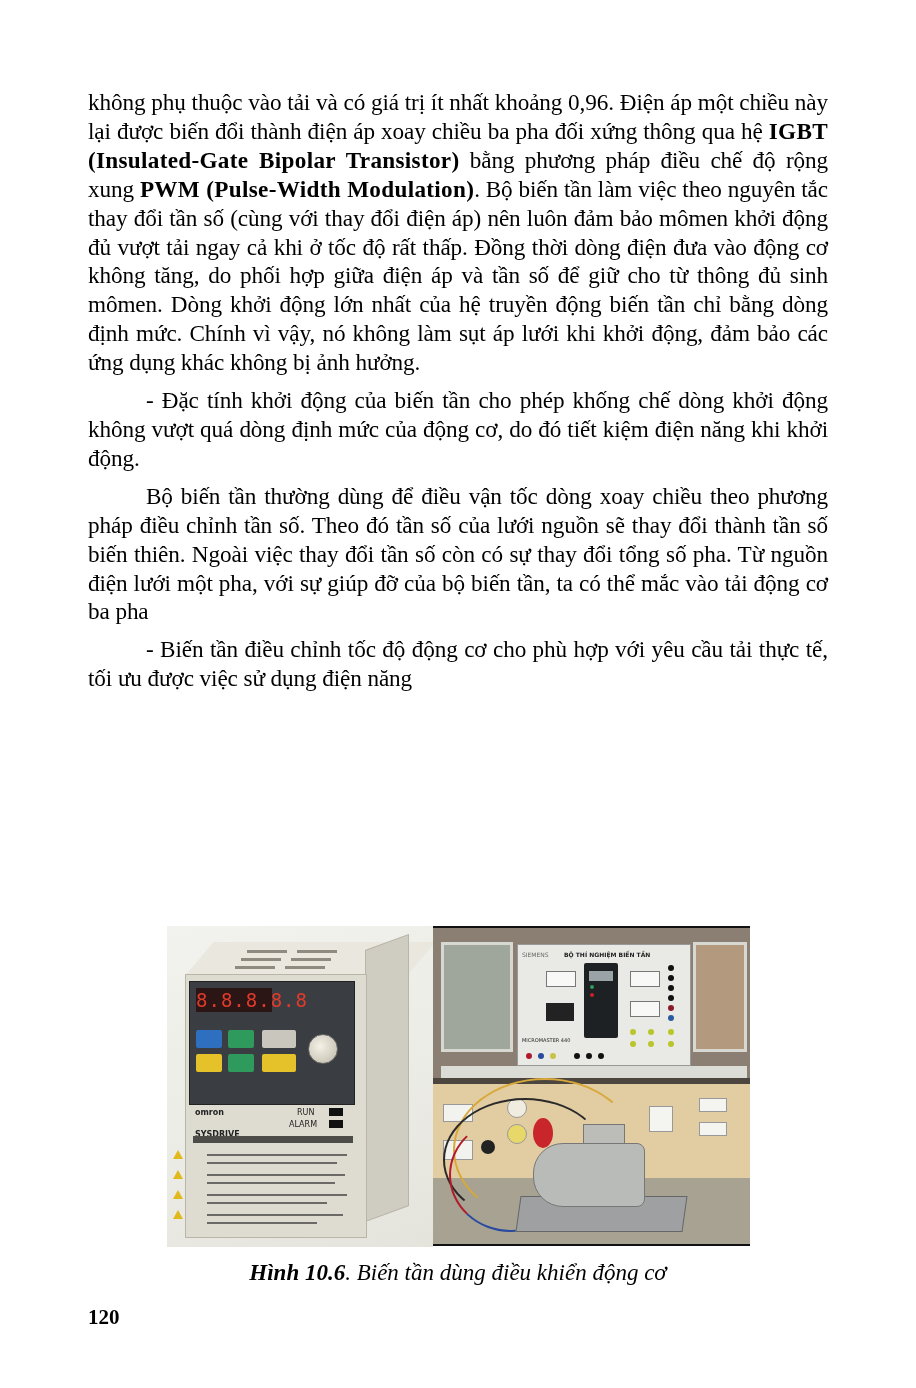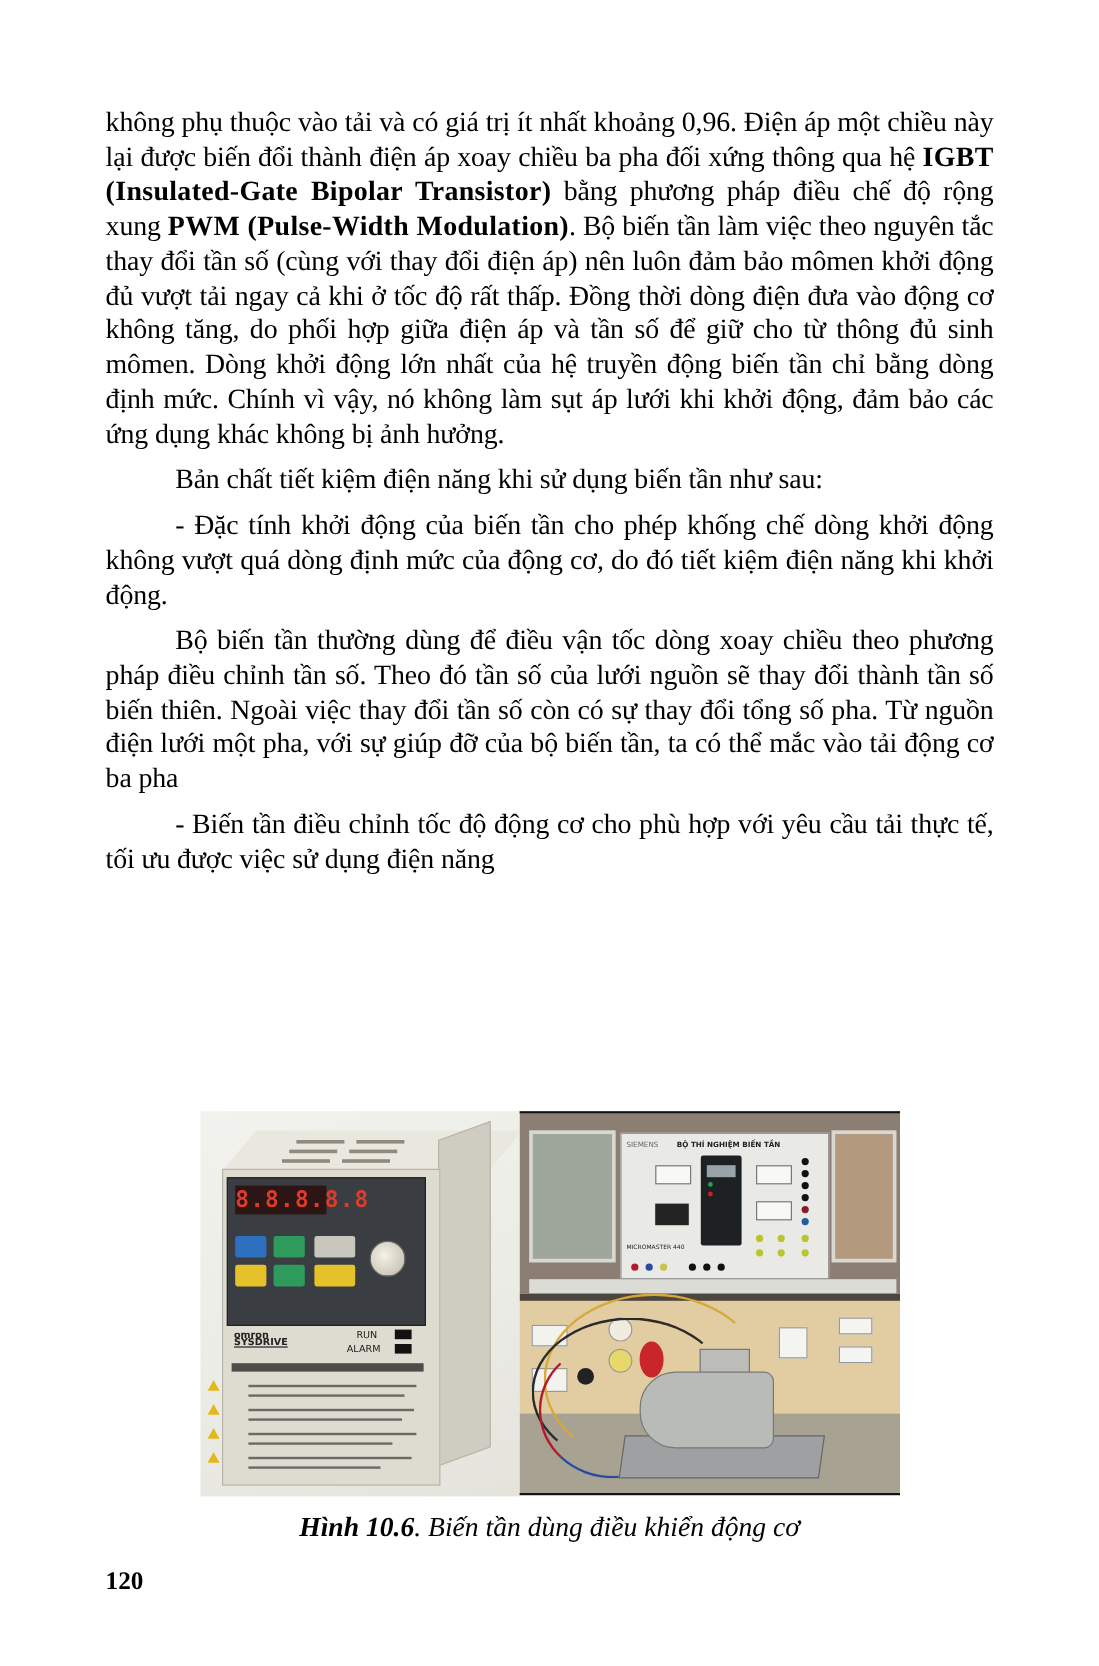--- a/index.html
+++ b/index.html
@@ -36,21 +36,21 @@
     .page-num {
       position: absolute; left: 88px; top: 1305px;
       font-family: "Liberation Serif", serif; font-size: 21px; font-weight: bold; color: #000; text-align: right;
     }
     
     .inv-body { position:absolute; left:18px; top:48px; width:180px; height:262px; background:#dedbd0; border:1px solid #b9b5a8; }
     .inv-side { position:absolute; left:198px; top:24px; width:42px; height:270px; background:#cfccc1; transform:skewY(-20deg); transform-origin:left top; border:1px solid #b9b5a8; }
     .inv-top { position:absolute; left:18px; top:16px; width:222px; height:34px; background:#e9e7de; transform:skewX(-40deg); transform-origin:left bottom; }
     .vent { position:absolute; height:3px; background:#8f8b80; }
     .panel { position:absolute; left:22px; top:55px; width:164px; height:122px; background:#3a3d41; border:1px solid #222; }
-    .display { position:absolute; left:6px; top:6px; width:76px; height:24px; background:#2b1515; color:#e23a2a; font-family:"DejaVu Sans Mono", monospace; font-size:19px; line-height:24px; text-align:center; font-weight:bold; letter-spacing:1px; }
+    .display { position:absolute; left:6px; top:6px; width:76px; height:24px; background:#2b1515; color:#e23a2a; font-family:"DejaVu Sans Mono", monospace; font-size:19px; line-height:24px; text-align:center; font-weight:normal; letter-spacing:1px; }
     .key { position:absolute; width:26px; height:18px; border-radius:2px; }
     .dial { position:absolute; left:118px; top:52px; width:28px; height:28px; border-radius:50%; background:radial-gradient(circle at 40% 40%, #f4f1e6, #bdb8a8); border:1px solid #666; }
     .label-small { position:absolute; font-family:"DejaVu Sans", sans-serif; font-size:8px; color:#222; }
     .warn-line { position:absolute; left:14px; height:2px; background:#6b6a66; }
     .warn-tri { position:absolute; left:6px; width:0; height:0; border-left:5px solid transparent; border-right:5px solid transparent; border-bottom:9px solid #e2b91c; }
     
     .wall { position:absolute; left:0; top:0; width:100%; height:150px; background:#8a7f72; }
     .window { position:absolute; top:14px; height:110px; background:#9fa79c; border:3px solid #d8d8d2; box-sizing:border-box; }
     .board { position:absolute; left:84px; top:16px; width:172px; height:120px; background:#e9eae6; border:1px solid #999; }
     .vfd { position:absolute; left:151px; top:35px; width:34px; height:75px; background:#1e2124; border-radius:2px; }
@@ -61,21 +61,20 @@
     .motor { position:absolute; left:100px; top:215px; width:110px; height:62px; background:#b9bbb8; border-radius:30px 8px 8px 30px; border:1px solid #777; }
     .motor-box { position:absolute; left:150px; top:196px; width:40px; height:24px; background:#bcbcb8; border:1px solid #777; }
     .base { position:absolute; left:85px; top:268px; width:165px; height:34px; background:#9fa0a2; transform:skewX(-8deg); border:1px solid #666; }
     .wire { position:absolute; border-radius:50%; border:2px solid transparent; }
   </style>
 </head>
 <body>
 
 <div class="page">
   <p class="para"><span>không phụ thuộc vào tải và có giá trị ít nhất khoảng 0,96. Điện áp một chiều này lại được biến đổi thành điện áp xoay chiều ba pha đối xứng thông qua hệ </span><b class="mono-bold">IGBT (Insulated-Gate Bipolar Transistor)</b><span> bằng phương pháp điều chế độ rộng xung </span><b class="mono-bold">PWM (Pulse-Width Modulation)</b><span>. Bộ biến tần làm việc theo nguyên tắc thay đổi tần số (cùng với thay đổi điện áp) nên luôn đảm bảo mômen khởi động đủ vượt tải ngay cả khi ở tốc độ rất thấp. Đồng thời dòng điện đưa vào động cơ không tăng, do phối hợp giữa điện áp và tần số để giữ cho từ thông đủ sinh mômen. Dòng khởi động lớn nhất của hệ truyền động biến tần chỉ bằng dòng định mức. Chính vì vậy, nó không làm sụt áp lưới khi khởi động, đảm bảo các ứng dụng khác không bị ảnh hưởng.</span></p>
-  <p class="para indent">Bản chất tiết kiệm điện năng khi sử dụng biến tần như sau:</p>
   <p class="para indent">- Đặc tính khởi động của biến tần cho phép khống chế dòng khởi động không vượt quá dòng định mức của động cơ, do đó tiết kiệm điện năng khi khởi động.</p>
   <p class="para indent">Bộ biến tần thường dùng để điều vận tốc dòng xoay chiều theo phương pháp điều chỉnh tần số. Theo đó tần số của lưới nguồn sẽ thay đổi thành tần số biến thiên. Ngoài việc thay đổi tần số còn có sự thay đổi tổng số pha. Từ nguồn  điện lưới một pha, với sự giúp đỡ của bộ biến tần, ta có thể mắc vào tải động  cơ ba pha</p>
   <p class="para indent">- Biến tần điều chỉnh tốc độ động cơ cho phù hợp với yêu cầu tải thực tế, tối ưu được việc sử dụng điện năng</p>
 </div>
 
 <div class="figure">
 
   <div class="img-left">
     <div class="inv-top"></div>
     <div class="inv-side"></div>
@@ -90,21 +89,21 @@
       <div class="display">8.8.8.8.8</div>
       <div class="key" style="left:6px;top:48px;background:#2f6fc0;"></div>
       <div class="key" style="left:38px;top:48px;background:#2e9a5c;"></div>
       <div class="key" style="left:6px;top:72px;background:#e6c22a;"></div>
       <div class="key" style="left:38px;top:72px;background:#2e9a5c;"></div>
       <div class="key" style="left:72px;top:48px;width:34px;background:#c9c6bd;"></div>
       <div class="key" style="left:72px;top:72px;width:34px;background:#e6c22a;"></div>
       <div class="dial"></div>
     </div>
     <div class="label-small" style="left:28px;top:182px;font-weight:bold;">omron</div>
-    <div class="label-small" style="left:28px;top:188px;font-weight:bold;text-decoration:underline;">SYSDRIVE</div>
+    <div class="label-small" style="left:28px;top:204px;font-weight:bold;text-decoration:underline;">SYSDRIVE</div>
     <div class="label-small" style="left:130px;top:182px;">RUN</div>
     <div class="label-small" style="left:122px;top:194px;">ALARM</div>
     <div style="position:absolute;left:162px;top:182px;width:14px;height:8px;background:#111;"></div>
     <div style="position:absolute;left:162px;top:194px;width:14px;height:8px;background:#111;"></div>
     <div style="position:absolute;left:26px;top:210px;width:160px;height:7px;background:#4d4c48;"></div>
     <div class="warn-tri" style="top:224px;"></div>
     <div class="warn-line" style="left:40px;top:228px;width:140px;"></div>
     <div class="warn-line" style="left:40px;top:236px;width:130px;"></div>
     <div class="warn-tri" style="top:244px;"></div>
     <div class="warn-line" style="left:40px;top:248px;width:138px;"></div>

